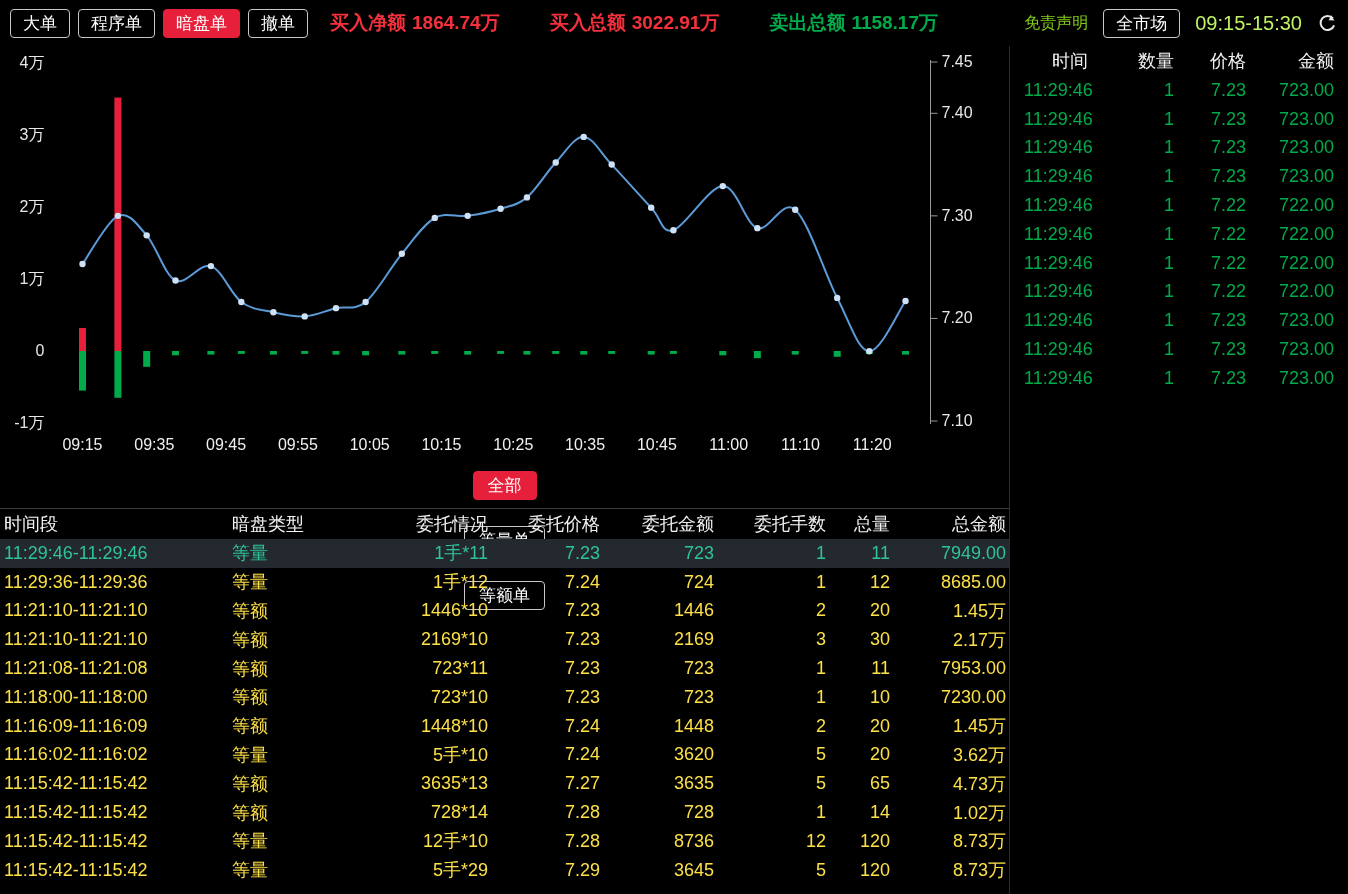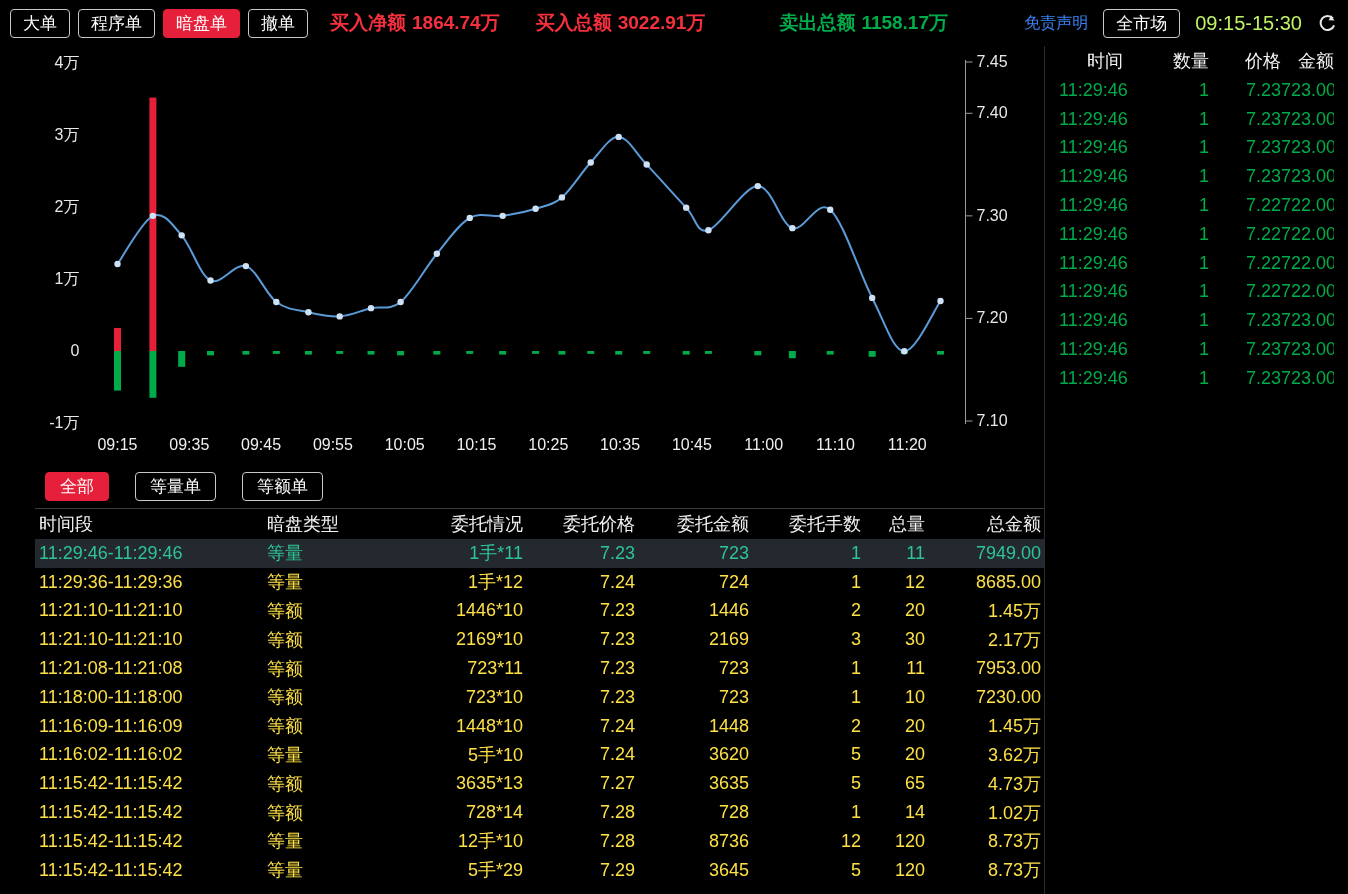--- a/index.html
+++ b/index.html
@@ -3,33 +3,33 @@
 <meta charset="utf-8">
 <style>
   *{margin:0;padding:0;box-sizing:border-box;}
   html,body{width:1348px;height:894px;background:#000;color:#fff;
     font-family:"Liberation Sans","DejaVu Sans",sans-serif;overflow:hidden;}
 
   .topbar{height:46px;display:flex;align-items:center;padding:0 10px;gap:8px;}
   .btn{background:#000;border:1px solid #c8c8c8;color:#fff;border-radius:4px;
     font-size:17px;padding:2px 12px;height:29px;cursor:pointer;font-family:inherit;white-space:nowrap;}
   .btn.active{background:#e6203a;border-color:#e6203a;}
-  .stats{display:flex;gap:30px;margin-left:14px;font-size:19px;font-weight:700;white-space:nowrap;}
+  .stats{display:flex;gap:44px;margin-left:14px;font-size:19px;font-weight:700;white-space:nowrap;}
   .stat span{margin-right:6px;}
   .top-right{margin-left:auto;display:flex;align-items:center;gap:15px;}
-  .disclaimer{color:#3b82f6;font-size:16px;cursor:pointer;text-decoration:none;}
+  .disclaimer{color:#84cc16;font-size:16px;cursor:pointer;text-decoration:none;}
   .time-range{font-size:20px;color:#bef264;}
   .refresh{display:flex;align-items:center;cursor:pointer;}
 
-  .content{display:flex;height:848px;margin-left:35px;}
+  .content{display:flex;height:848px;}
   .left{width:1010px;border-right:1px solid #2d2d2d;display:flex;flex-direction:column;}
   .chart-wrap{height:418px;}
   #chart-svg{width:100%;height:100%;display:block;}
 
-  .tabs{display:flex;gap:26px;padding:7px 10px;align-items:center;height:44px;}
+  .tabs{display:flex;gap:26px;padding:7px 10px;align-items:center;height:44px;flex-direction:column;}
   .tab{background:#000;border:1px solid #c8c8c8;color:#fff;border-radius:4px;
     font-size:17px;padding:2px 14px;height:29px;cursor:pointer;font-family:inherit;}
   .tab.active{background:#e6203a;border-color:#e6203a;}
 
   .orders{flex:1;border-top:1px solid #3c3c3c;overflow:hidden;}
   .grid8{display:grid;grid-template-columns:228px 128px 128px 112px 114px 112px 64px 116px;
     padding:0 4px;align-items:center;}
   .tbl-header{height:30px;color:#f2f2f2;font-size:18px;}
   .tbl-row{height:28.8px;color:#fde047;font-size:18px;cursor:pointer;}
   .tbl-row.hl{background:#23292e;color:#2fc496;}
@@ -48,21 +48,21 @@
   <header class="topbar">
     <div class="btn-group" style="display:flex;gap:8px;">
         <button class="btn">大单</button>
         <button class="btn">程序单</button>
         <button class="btn active">暗盘单</button>
         <button class="btn">撤单</button>
       </div>
     <div class="stats">
         <div class="stat" style="color: rgb(245, 48, 61);"><span>买入净额</span><span>1864.74万</span></div>
         <div class="stat" style="color: rgb(245, 48, 61);"><span>买入总额</span><span>3022.91万</span></div>
-        <div class="stat" style="color: rgb(0, 171, 74); margin-left: 38px;"><span>卖出总额</span><span>1158.17万</span></div>
+        <div class="stat" style="color: rgb(0, 171, 74);"><span>卖出总额</span><span>1158.17万</span></div>
       </div>
     <div class="top-right">
       <a class="disclaimer">免责声明</a>
       <button class="btn">全市场</button>
       <span class="time-range">09:15-15:30</span>
       <span class="refresh">
         <svg width="21" height="21" viewBox="0 0 24 24">
           <path d="M19.6 14.2A8 8 0 1 1 18.2 6.2" fill="none" stroke="#e8e8e8" stroke-width="2.3"></path>
           <polygon points="16.4,2.6 19.8,8.6 13.2,8.2" fill="#e8e8e8"></polygon>
         </svg>

